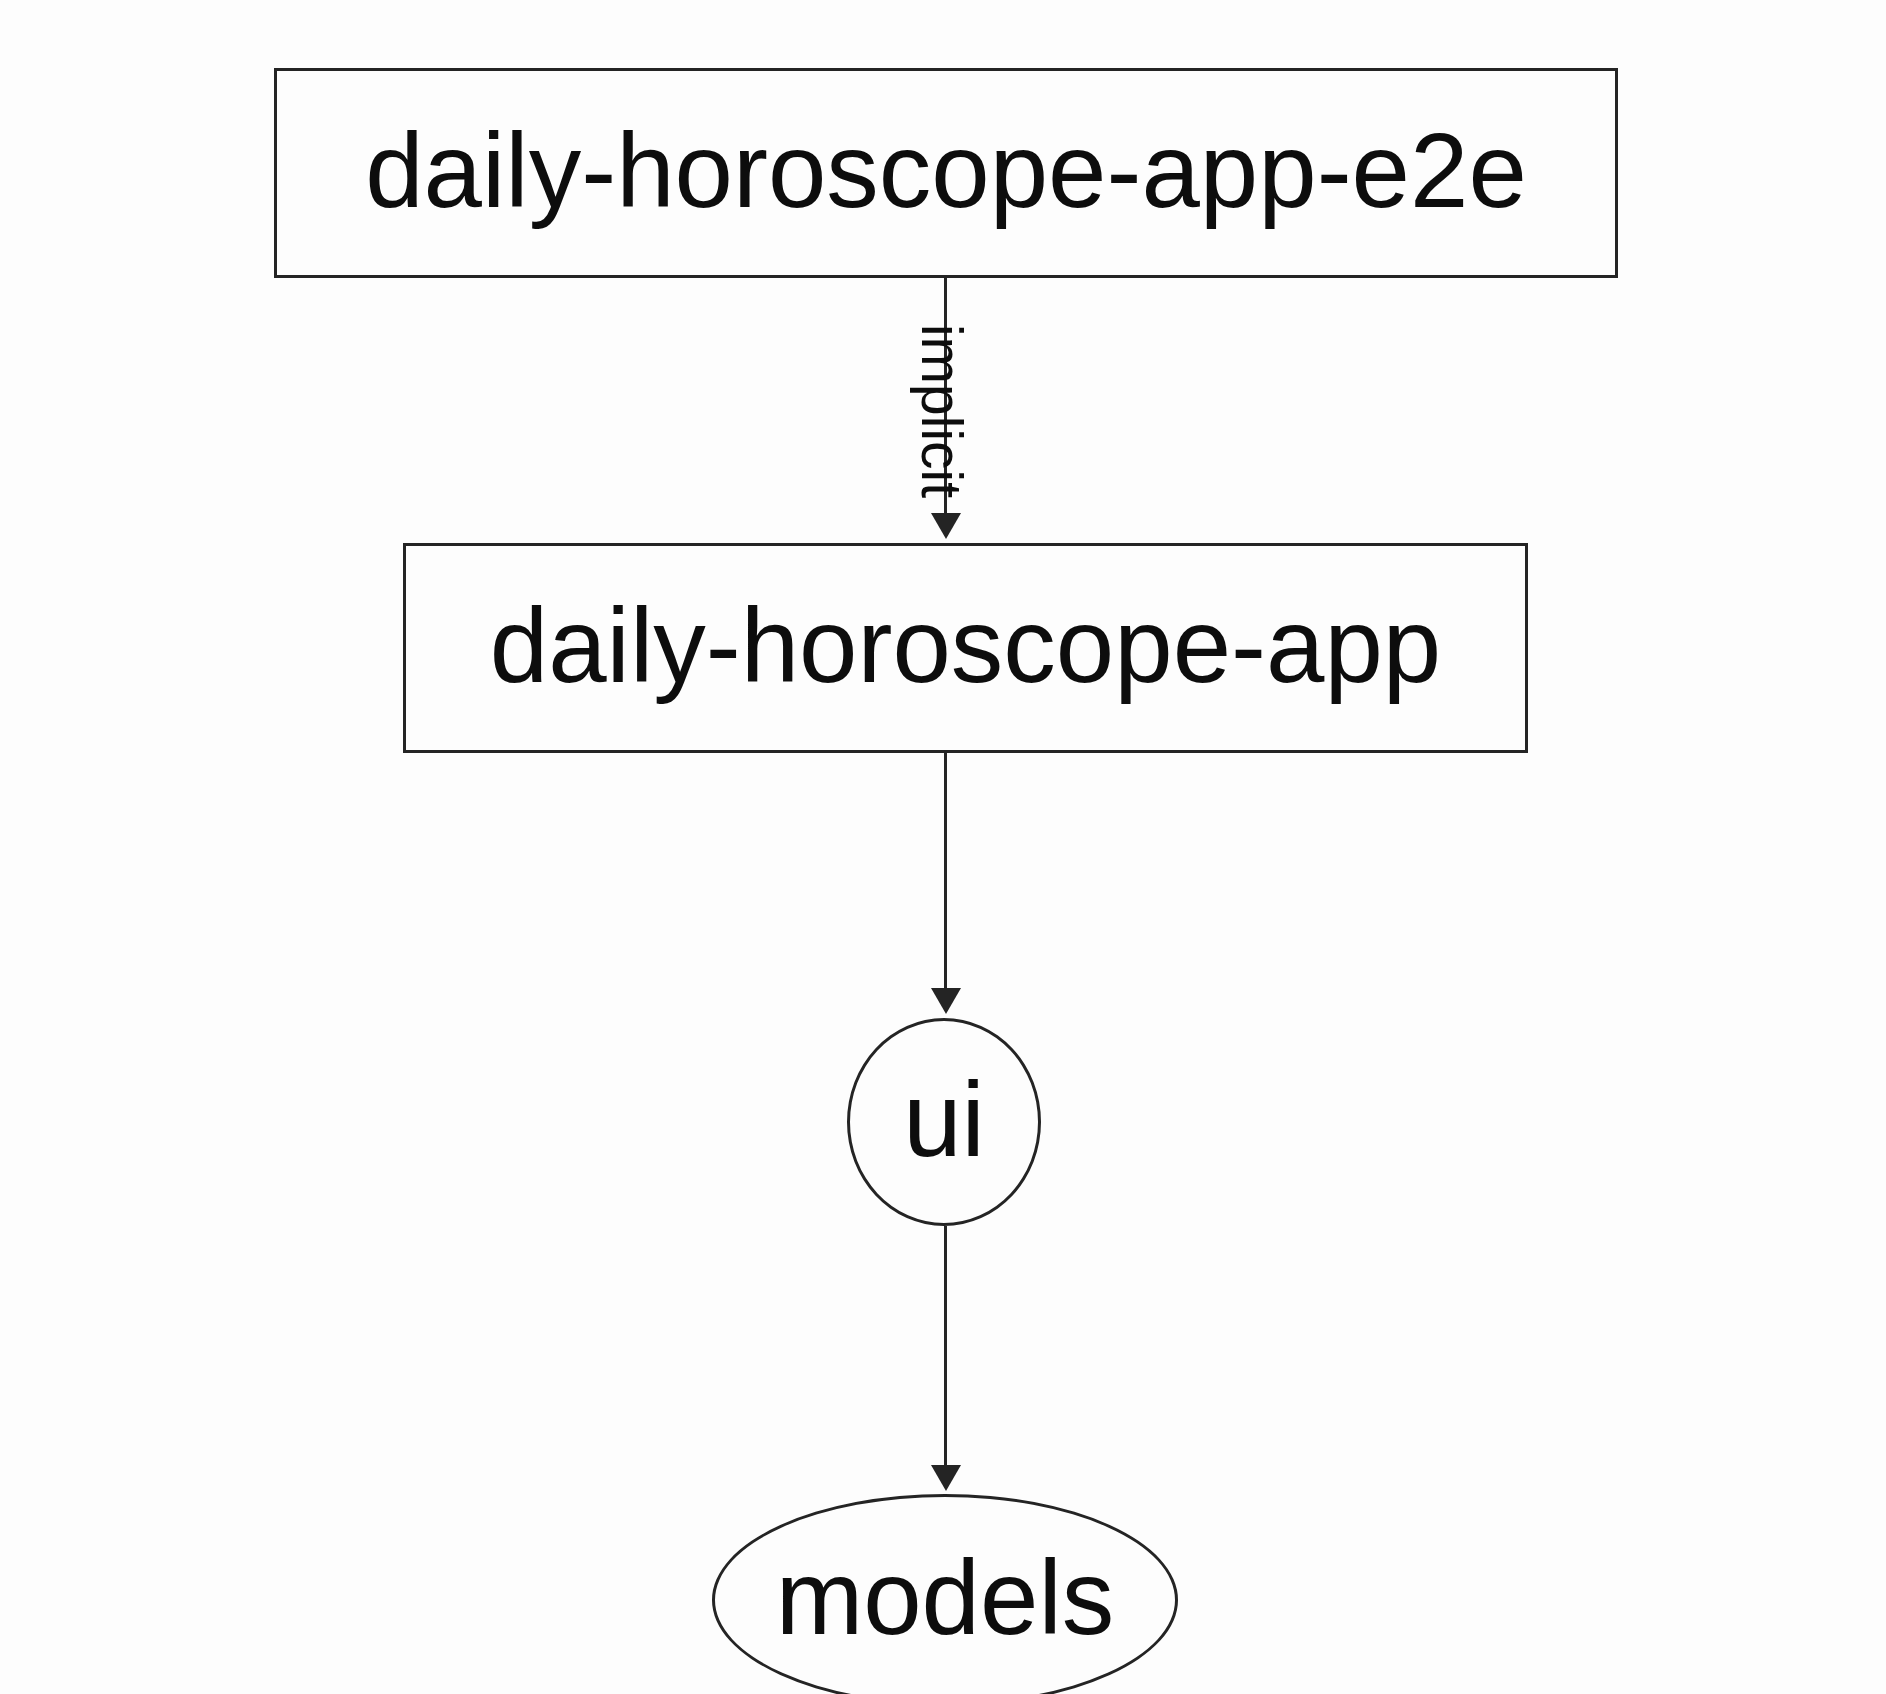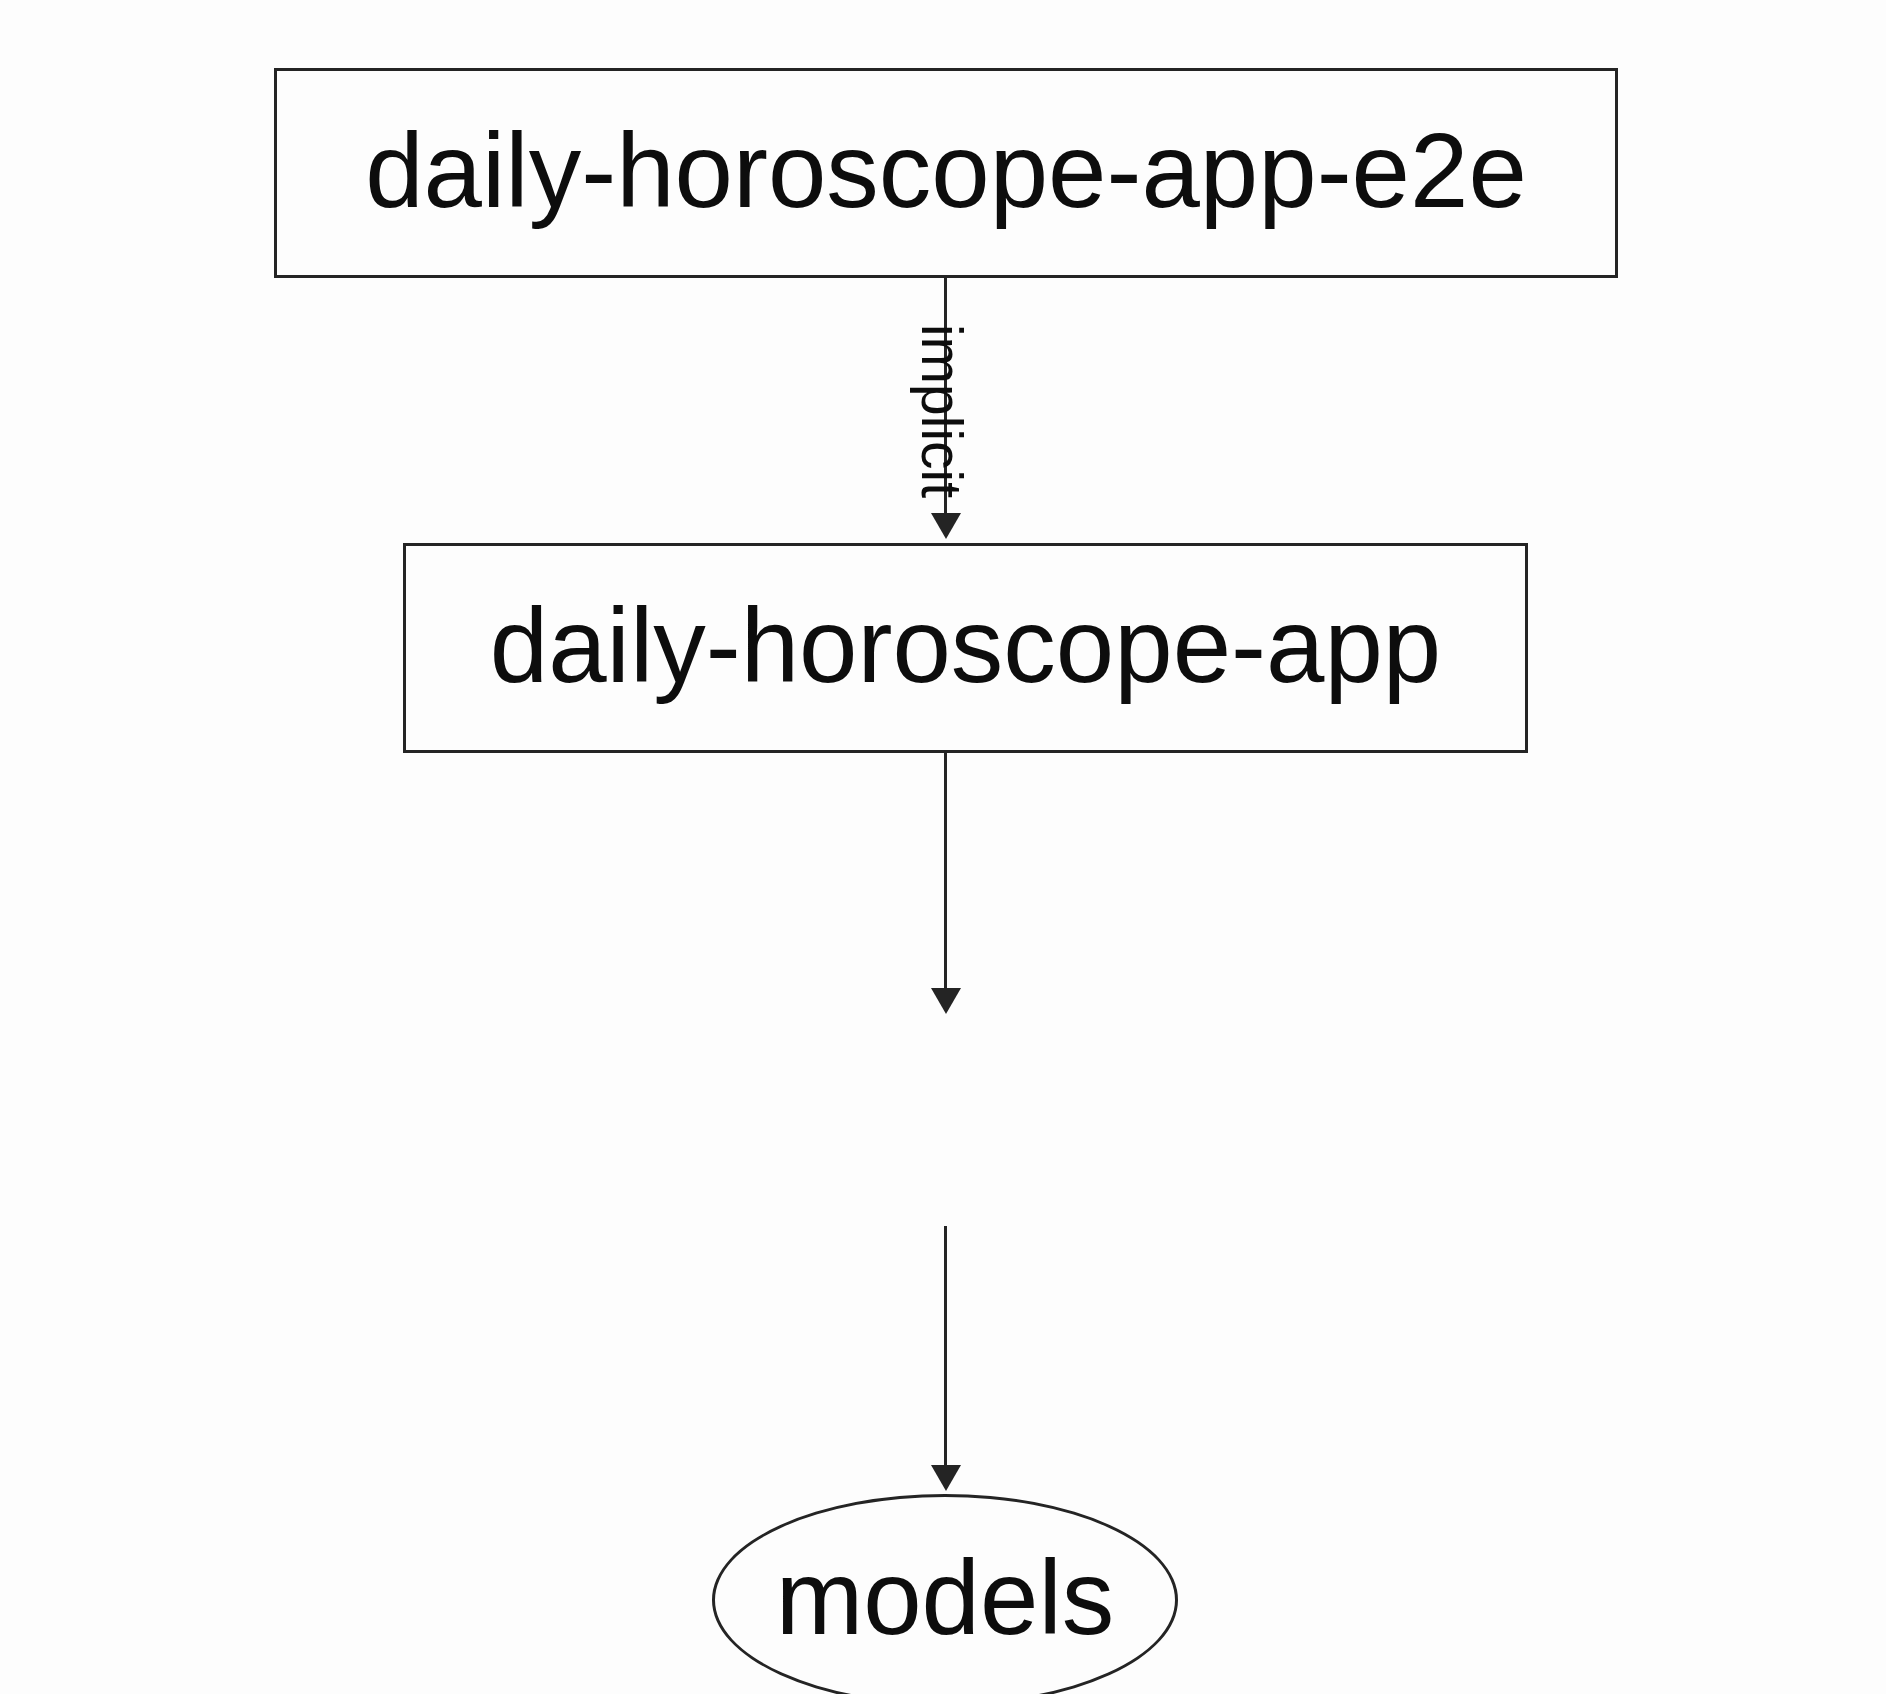--- a/index.html
+++ b/index.html
@@ -89,20 +89,23 @@
   <div class="arrowhead edge1-head"></div>
   <span class="edge-label">implicit</span>
 
   <div class="node node-rect-app">
     <span class="node-label">daily-horoscope-app</span>
   </div>
 
   <div class="edge-line edge2-line"></div>
   <div class="arrowhead edge2-head"></div>
 
+  <div class="node node-ellipse-ui">
+    <span class="node-label">ui</span>
+  </div>
 
   <div class="edge-line edge3-line"></div>
   <div class="arrowhead edge3-head"></div>
 
   <div class="node node-ellipse-models">
     <span class="node-label">models</span>
   </div>
 
 </div>
 

